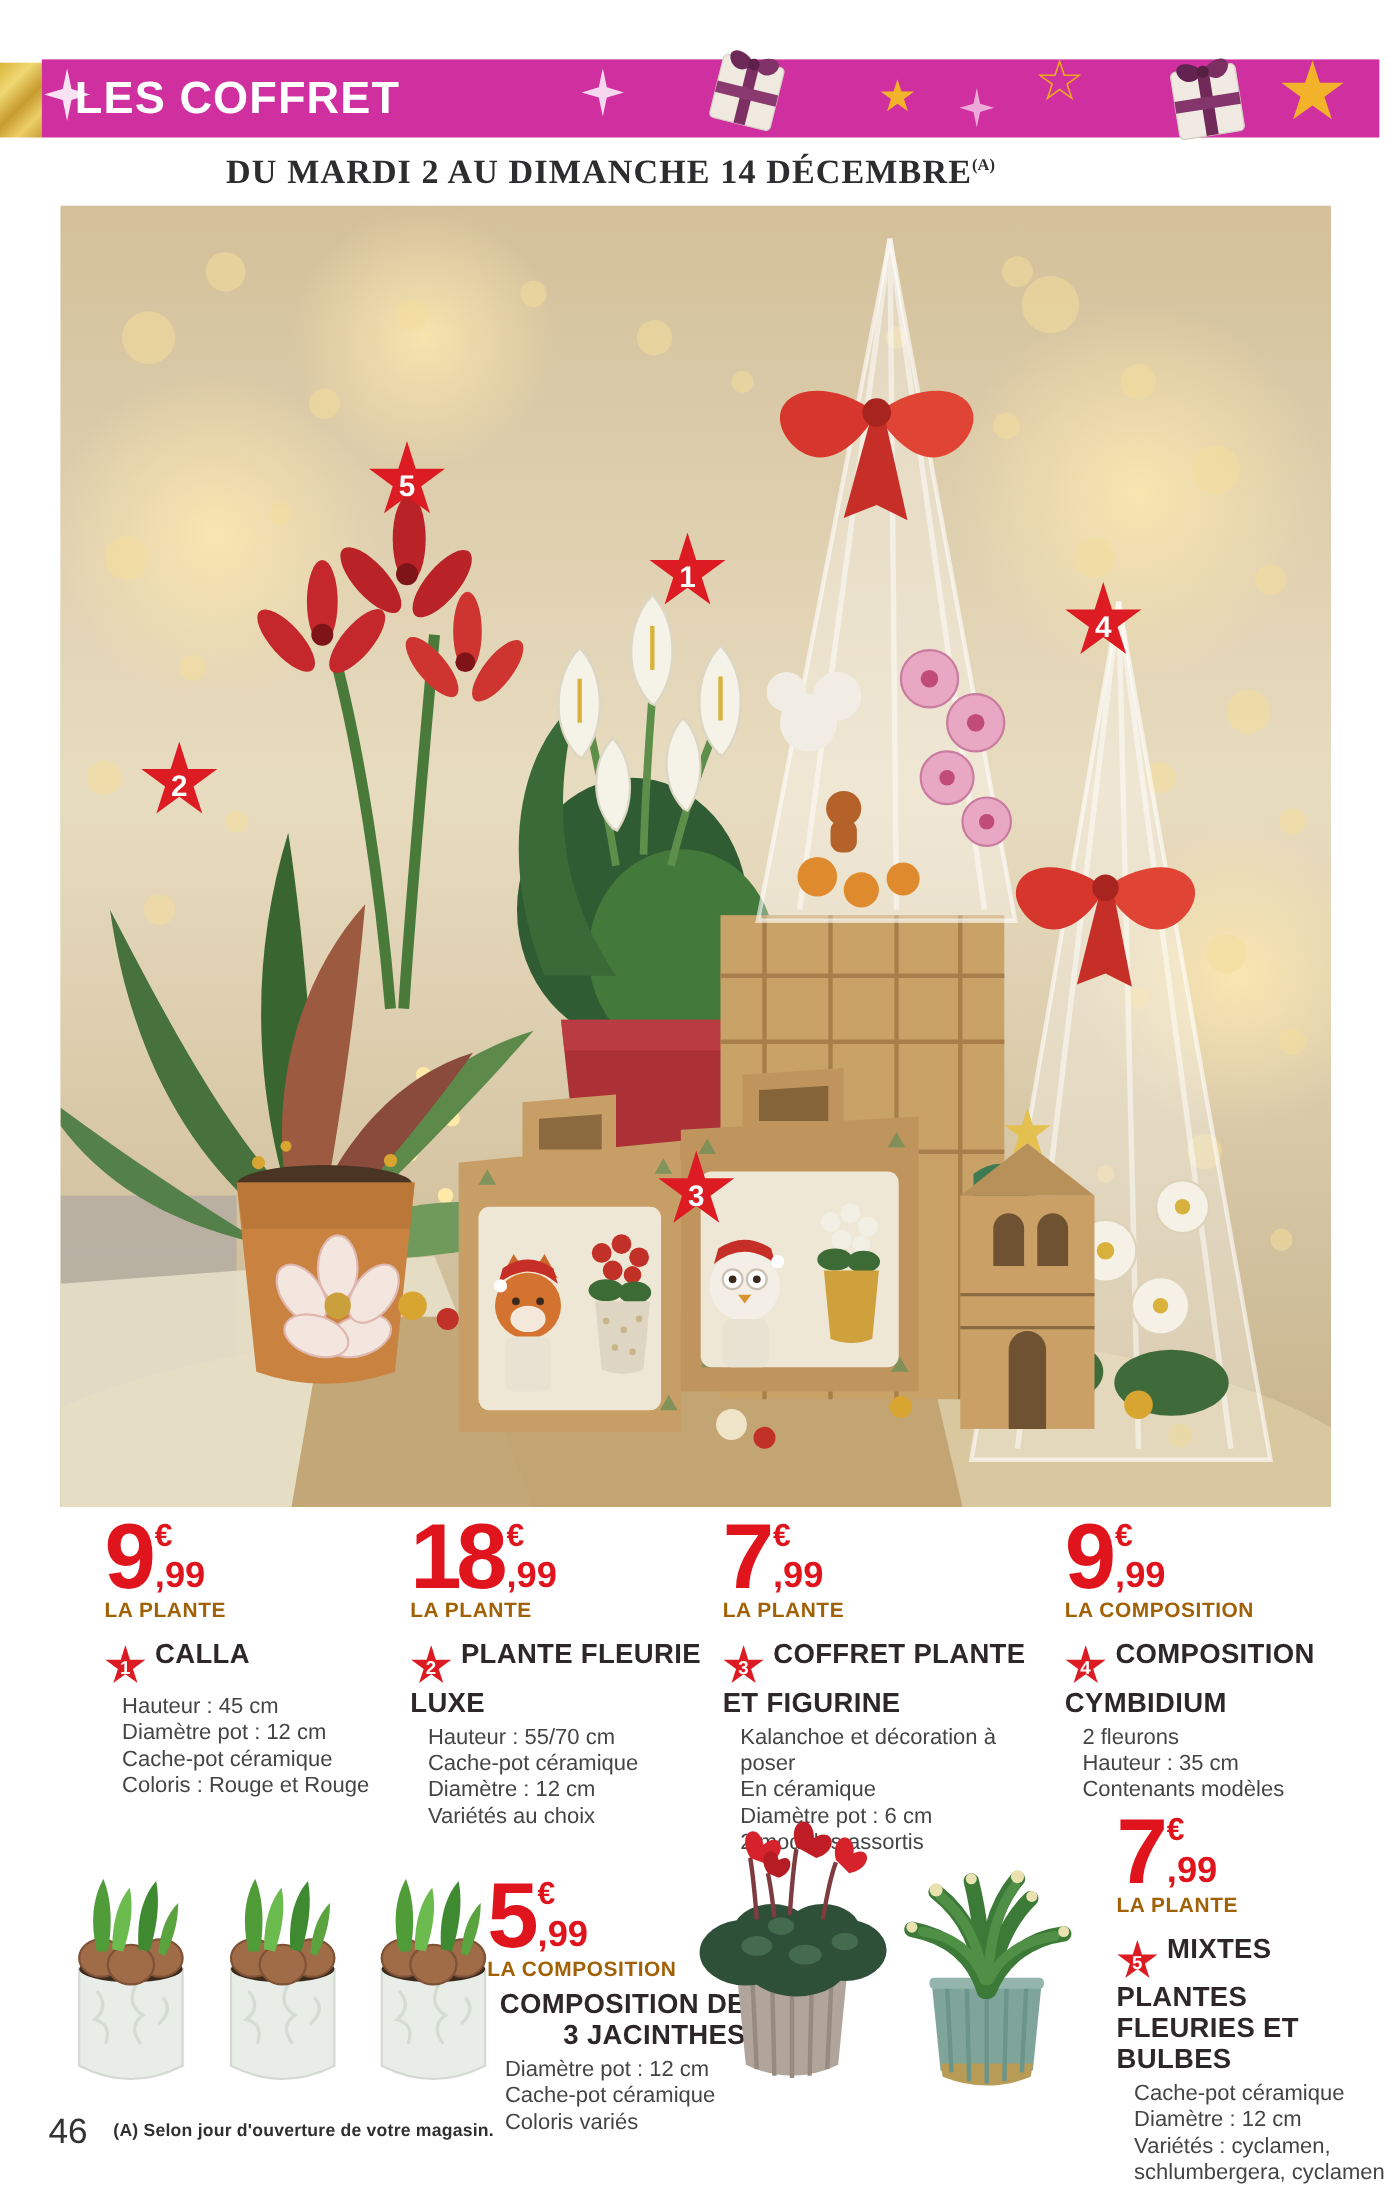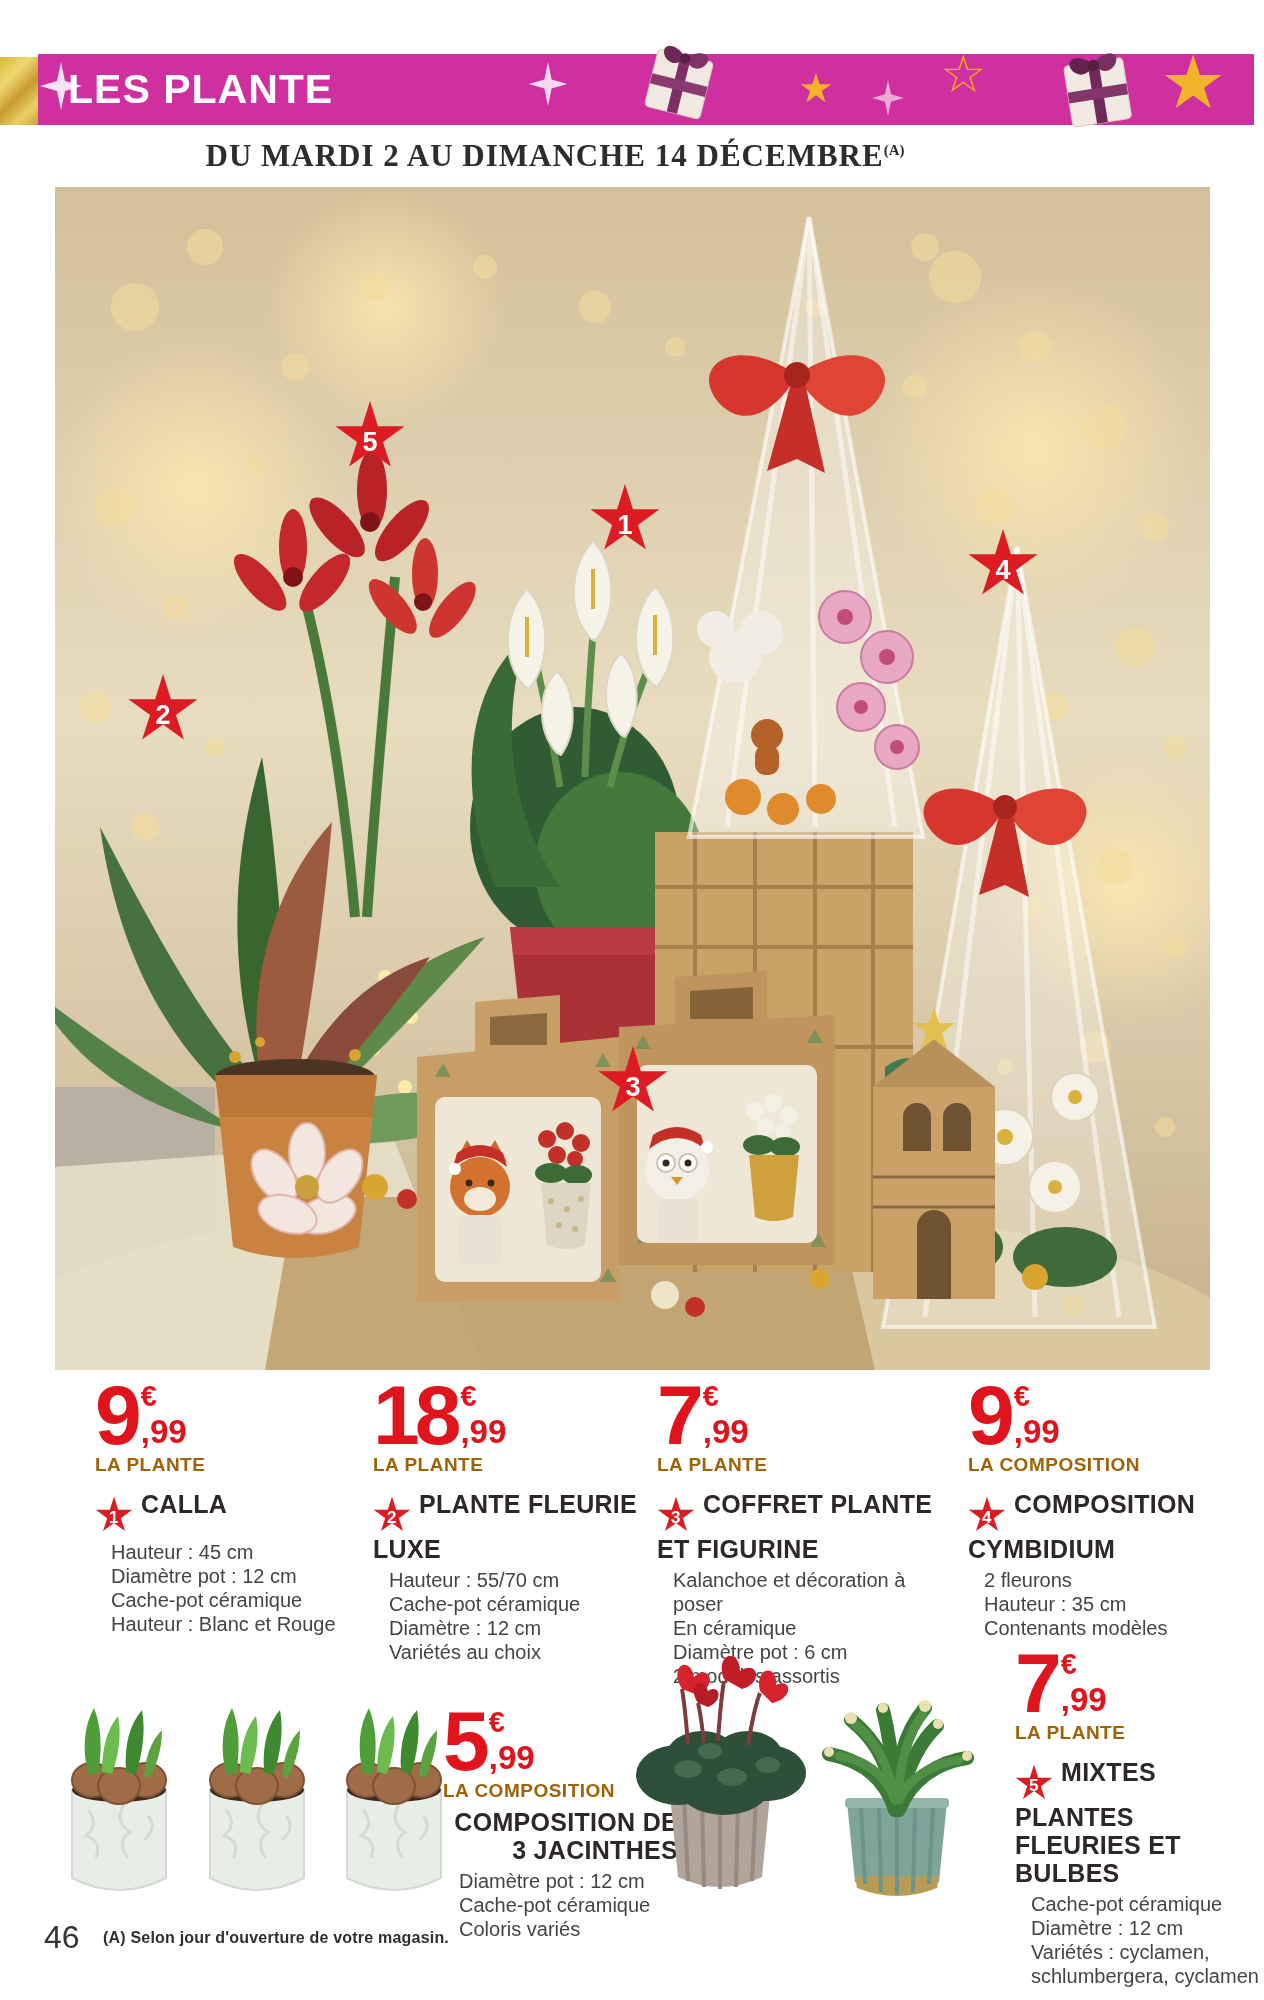--- a/index.html
+++ b/index.html
@@ -57,21 +57,21 @@
   .cyc{left:628px;top:1645px;} .cac{left:795px;top:1650px;}
   
   .page-num{position:absolute;left:44px;top:1919px;font-size:32px;color:#333;}
   .footer-note{position:absolute;left:103px;top:1929px;font-size:16px;font-weight:bold;color:#2f2f2f;letter-spacing:.2px;}
 </style>
 </head>
 <body>
 
 <div class="gold-block"></div>
 <div class="banner"></div>
-<div class="banner-title">LES PLANTE</div>
+<div class="banner-title">LES COFFRET</div>
 
 <svg class="sparkle" style="left:40px;top:62px;" width="42" height="48" viewBox="0 0 42 48">
   <path d="M21,0 L25,19 L42,24 L25,29 L21,48 L17,29 L0,24 L17,19 Z" fill="#ffffff" opacity=".9"></path>
 </svg>
 <svg class="sparkle" style="left:528px;top:62px;" width="40" height="44" viewBox="0 0 42 48">
   <path d="M21,0 L25,19 L42,24 L25,29 L21,48 L17,29 L0,24 L17,19 Z" fill="#ffffff" opacity=".85"></path>
 </svg>
 <svg class="sparkle" style="left:872px;top:80px;" width="32" height="36" viewBox="0 0 42 48">
   <path d="M21,0 L25,19 L42,24 L25,29 L21,48 L17,29 L0,24 L17,19 Z" fill="#f4c7e4" opacity=".85"></path>
 </svg>
@@ -474,21 +474,21 @@
   <div class="p-unit">LA PLANTE</div>
   <div class="prod-name">
     <span class="badge-star">
         <span>1</span>
       </span><span>CALLA</span>
   </div>
   <div class="details">
       <div class="detail-line">Hauteur : 45 cm</div>
       <div class="detail-line">Diamètre pot : 12 cm</div>
       <div class="detail-line">Cache-pot céramique</div>
-      <div class="detail-line">Hauteur : Blanc et Rouge</div>
+      <div class="detail-line">Coloris : Rouge et Rouge</div>
     </div>
 </div>
 
 <div class="card card2">
   <div class="price">
     <span class="p-int">18</span>
     <span class="p-right">
         <span class="p-cur">€</span>
         <span class="p-dec">,99</span>
       </span>

